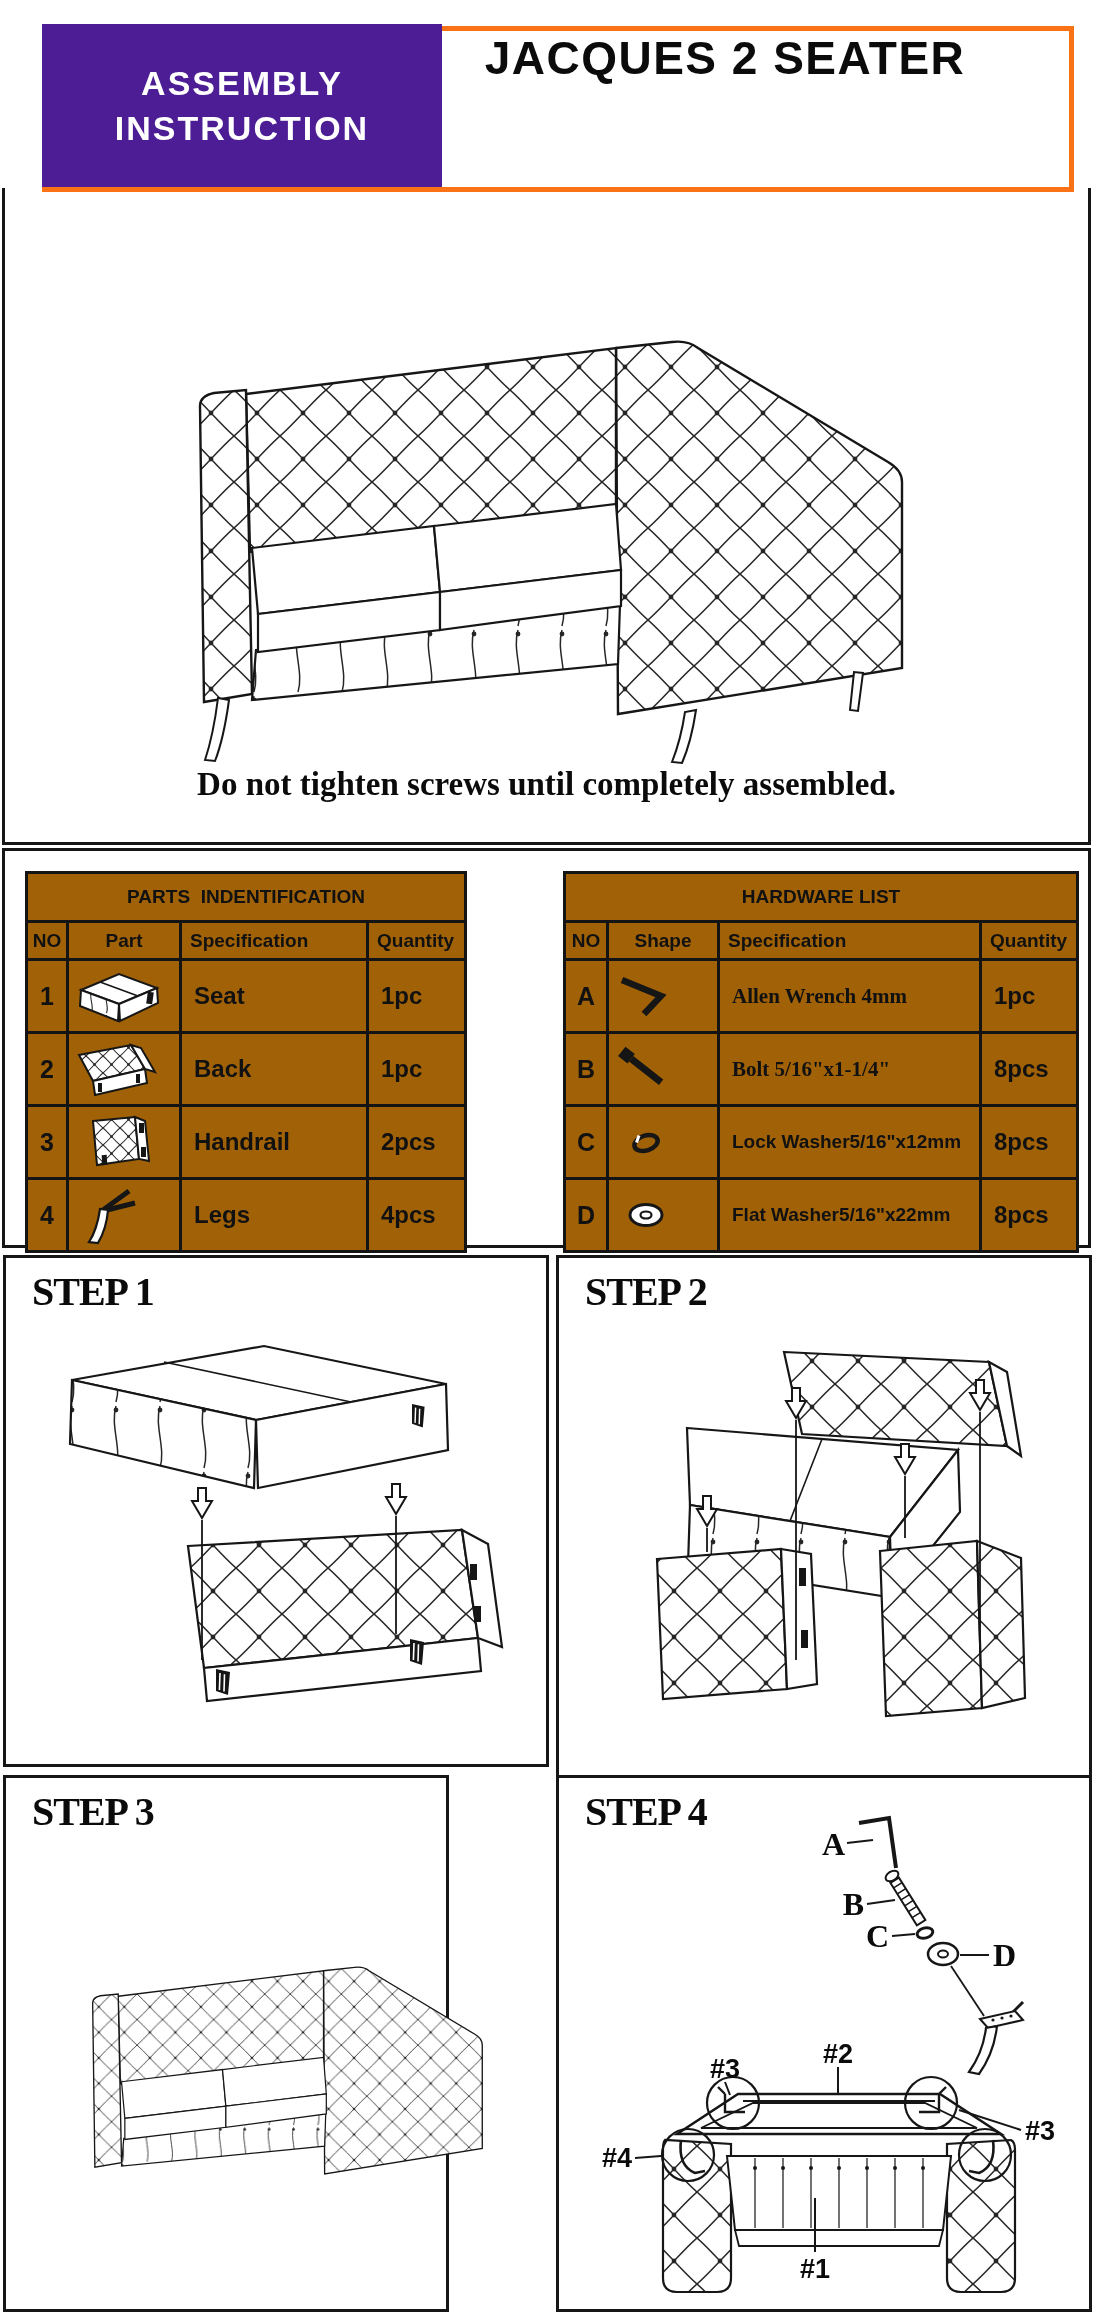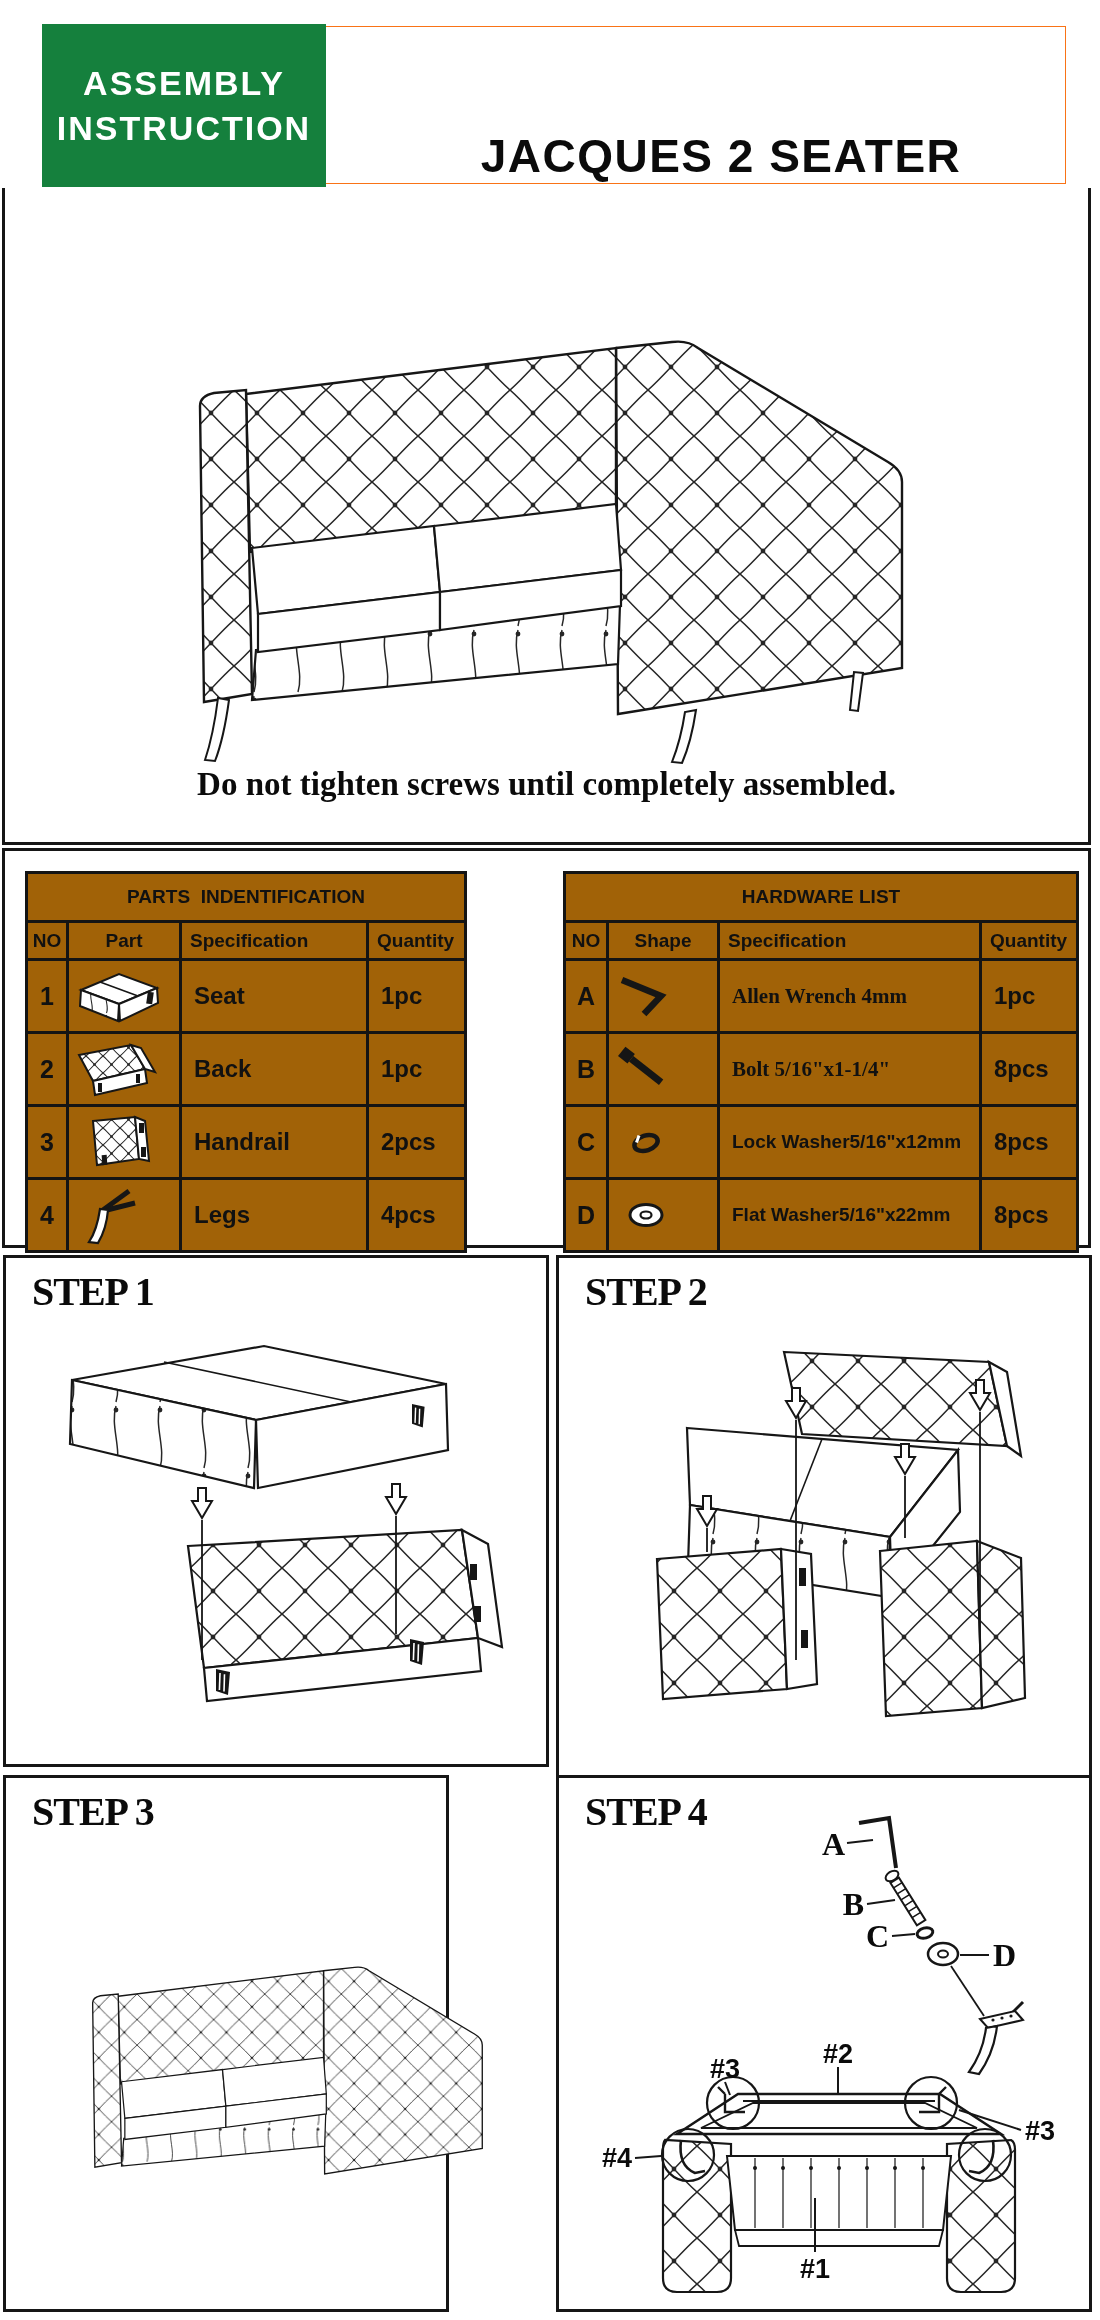--- a/index.html
+++ b/index.html
@@ -2,24 +2,24 @@
 <html><head>
 <meta charset="utf-8">
 <style>
   html,body{margin:0;padding:0;background:#fff;}
   .page{position:relative;width:1100px;height:2320px;background:#fff;color:#111;
         font-family:"Liberation Sans","DejaVu Sans",sans-serif;overflow:hidden;}
   svg{display:block;}
   svg text{font-family:"Liberation Sans","DejaVu Sans",sans-serif;}
   
   .header-frame{position:absolute;left:42px;top:26px;width:1022px;height:156px;
-        border:1px solid #f97316;display:flex;align-items:flex-end;}
+        border:5px solid #f97316;display:flex;align-items:flex-start;}
   .main-title{margin-left:338px;width:680px;text-align:center;font-size:46px;font-weight:700;
         letter-spacing:1.5px;color:#0b0b0b;}
-  .badge{position:absolute;left:42px;top:24px;width:284px;height:163px;background:#15803d;
+  .badge{position:absolute;left:42px;top:24px;width:400px;height:163px;background:#4c1d95;
         display:flex;flex-direction:column;align-items:center;justify-content:center;}
   .badge span{color:#fff;font-size:34px;font-weight:800;letter-spacing:2px;line-height:45px;}
   
   .hero-box{position:absolute;left:2px;top:188px;width:1089px;height:657px;
         border-left:3px solid #161616;border-right:3px solid #161616;border-bottom:3px solid #161616;
         box-sizing:border-box;}
   .hero-svg{position:absolute;left:183px;top:110px;}
   .notice{position:absolute;left:0;top:578px;width:100%;text-align:center;
         font-family:"Liberation Serif","DejaVu Serif",serif;font-size:33px;font-weight:800;color:#0b0b0b;}
   

